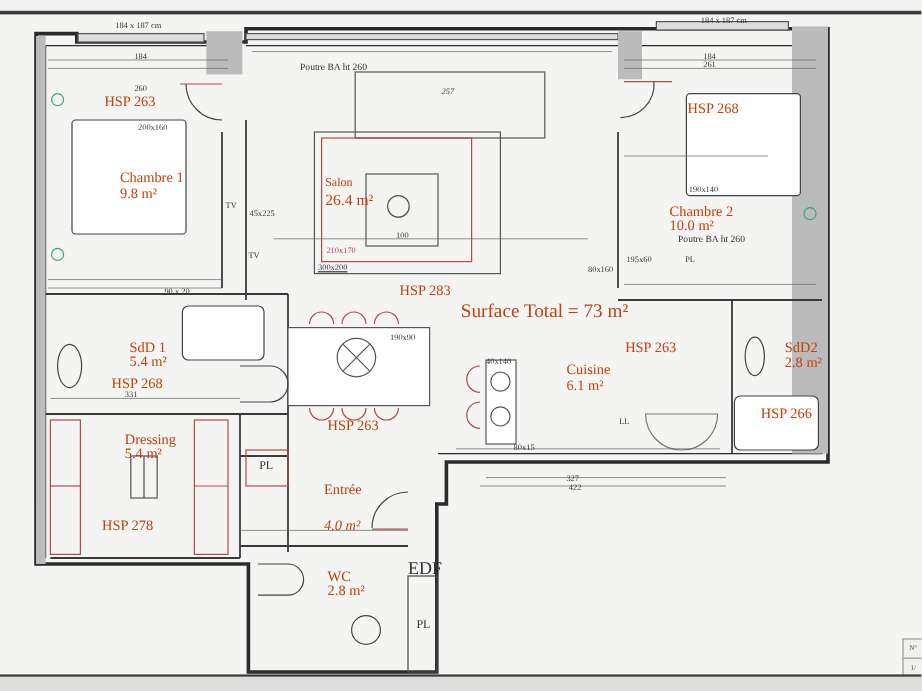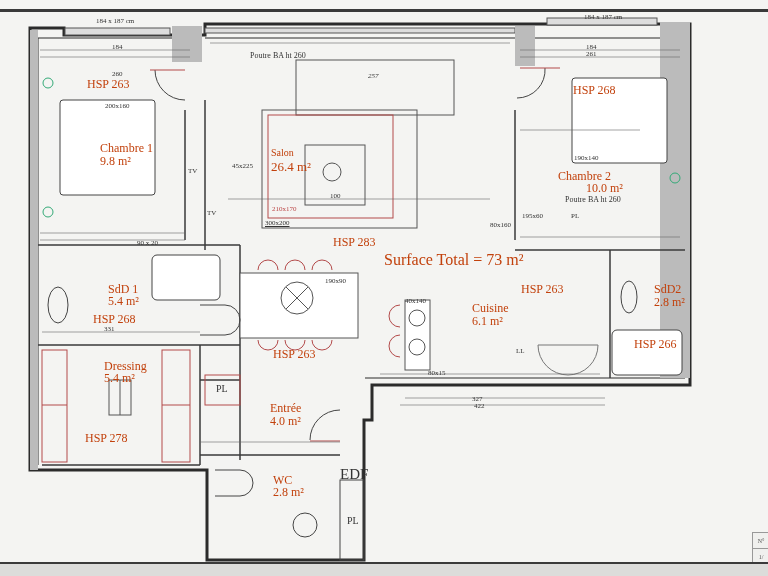--- a/index.html
+++ b/index.html
@@ -145,35 +145,35 @@
   </svg>
 
   <span class="lbl dim" style="left:96px;top:18px;">184 x 187 cm</span>
   <span class="lbl dim" style="left:584px;top:14px;">184 x 187 cm</span>
   <span class="lbl dim" style="left:250px;top:52px;font-size:8px;">Poutre BA ht 260</span>
   <span class="lbl dim" style="left:565px;top:196px;font-size:8px;">Poutre BA ht 260</span>
 
   <span class="lbl hsp" style="left:87px;top:78px;">HSP 263</span>
   <span class="lbl room" style="left:100px;top:142px;">Chambre 1</span>
   <span class="lbl room" style="left:100px;top:155px;">9.8 m²</span>
-  <span class="lbl dim" style="left:105px;top:103px;">200x160</span>
+  <span class="lbl dim" style="left:115px;top:103px;">200x160</span>
 
   <span class="lbl room" style="left:271px;top:148px;font-size:10px;">Salon</span>
   <span class="lbl room" style="left:271px;top:160px;font-size:13px;">26.4 m²</span>
   <span class="lbl hsp" style="left:333px;top:236px;">HSP 283</span>
   <span class="lbl dim" style="left:265px;top:220px;text-decoration:underline;">300x200</span>
   <span class="lbl dim red" style="left:272px;top:206px;">210x170</span>
   <span class="lbl dim" style="left:490px;top:222px;">80x160</span>
-  <span class="lbl dim" style="left:208px;top:163px;margin-left:24px;">45x225</span>
+  <span class="lbl dim" style="left:208px;top:175px;">45x225</span>
   <span class="lbl dim" style="left:188px;top:168px;">TV</span>
   <span class="lbl dim" style="left:207px;top:210px;">TV</span>
 
   <span class="lbl hsp" style="left:573px;top:84px;">HSP 268</span>
   <span class="lbl room" style="left:558px;top:170px;">Chambre 2</span>
-  <span class="lbl room" style="left:558px;top:182px;margin-left:28px;">10.0 m²</span>
+  <span class="lbl room" style="left:558px;top:182px;">10.0 m²</span>
   <span class="lbl dim" style="left:574px;top:155px;">190x140</span>
   <span class="lbl dim" style="left:522px;top:213px;">195x60</span>
   <span class="lbl dim" style="left:571px;top:213px;">PL</span>
 
   <span class="lbl room" style="left:384px;top:252px;font-size:16px;">Surface Total = 73 m²</span>
 
   <span class="lbl room" style="left:108px;top:283px;">SdD 1</span>
   <span class="lbl room" style="left:108px;top:295px;">5.4 m²</span>
   <span class="lbl hsp" style="left:93px;top:313px;">HSP 268</span>
   <span class="lbl dim" style="left:137px;top:240px;">90 x 20</span>
@@ -191,21 +191,21 @@
   <span class="lbl room" style="left:654px;top:283px;">SdD2</span>
   <span class="lbl room" style="left:654px;top:296px;">2.8 m²</span>
   <span class="lbl hsp" style="left:634px;top:338px;">HSP 266</span>
 
   <span class="lbl room" style="left:104px;top:360px;text-align:right;">Dressing</span>
   <span class="lbl room" style="left:104px;top:372px;">5.4 m²</span>
   <span class="lbl hsp" style="left:85px;top:432px;">HSP 278</span>
 
   <span class="lbl dim" style="left:216px;top:384px;font-size:10px;">PL</span>
   <span class="lbl room" style="left:270px;top:402px;">Entrée</span>
-  <span class="lbl room" style="left:270px;top:415px;">4.0 m²</span>
+  <span class="lbl room" style="left:270px;top:432px;font-style:italic;">4.0 m²</span>
 
   <span class="lbl room" style="left:273px;top:474px;">WC</span>
   <span class="lbl room" style="left:273px;top:486px;">2.8 m²</span>
   <span class="lbl dim" style="left:340px;top:467px;font-size:15px;">EDF</span>
   <span class="lbl dim" style="left:347px;top:516px;font-size:10px;">PL</span>
 
   <span class="lbl dim" style="left:472px;top:396px;">327</span>
   <span class="lbl dim" style="left:474px;top:403px;">422</span>
   <span class="lbl dim" style="left:330px;top:193px;">100</span>
   <span class="lbl dim" style="left:104px;top:326px;">331</span>

